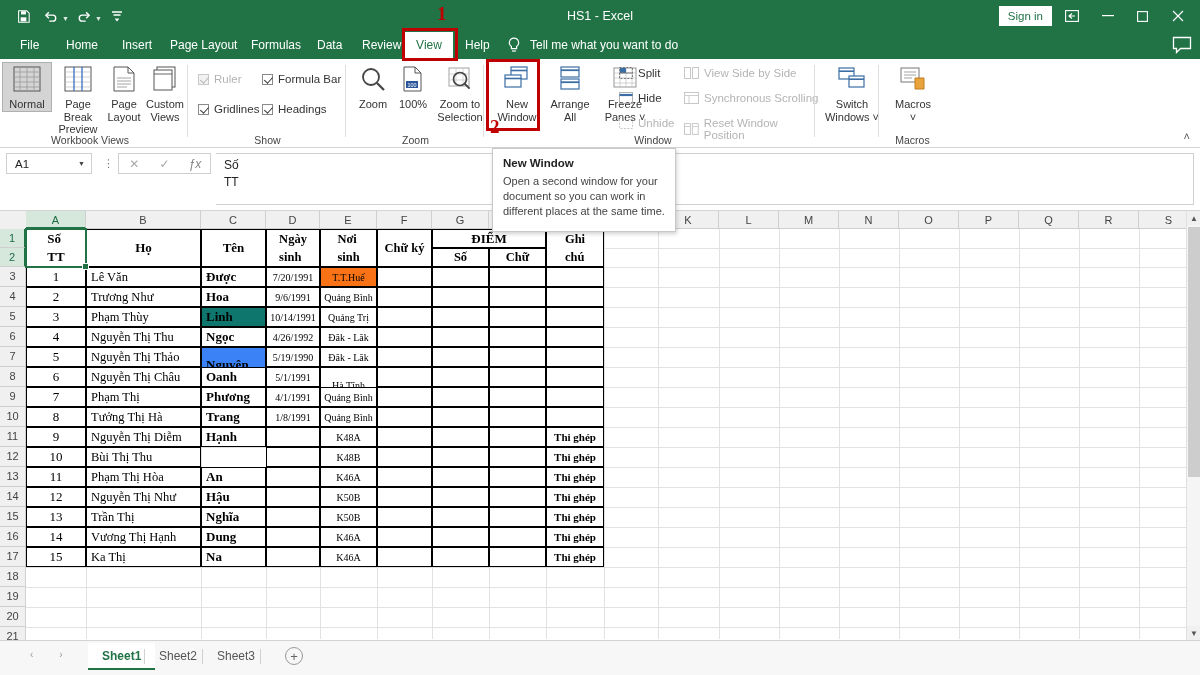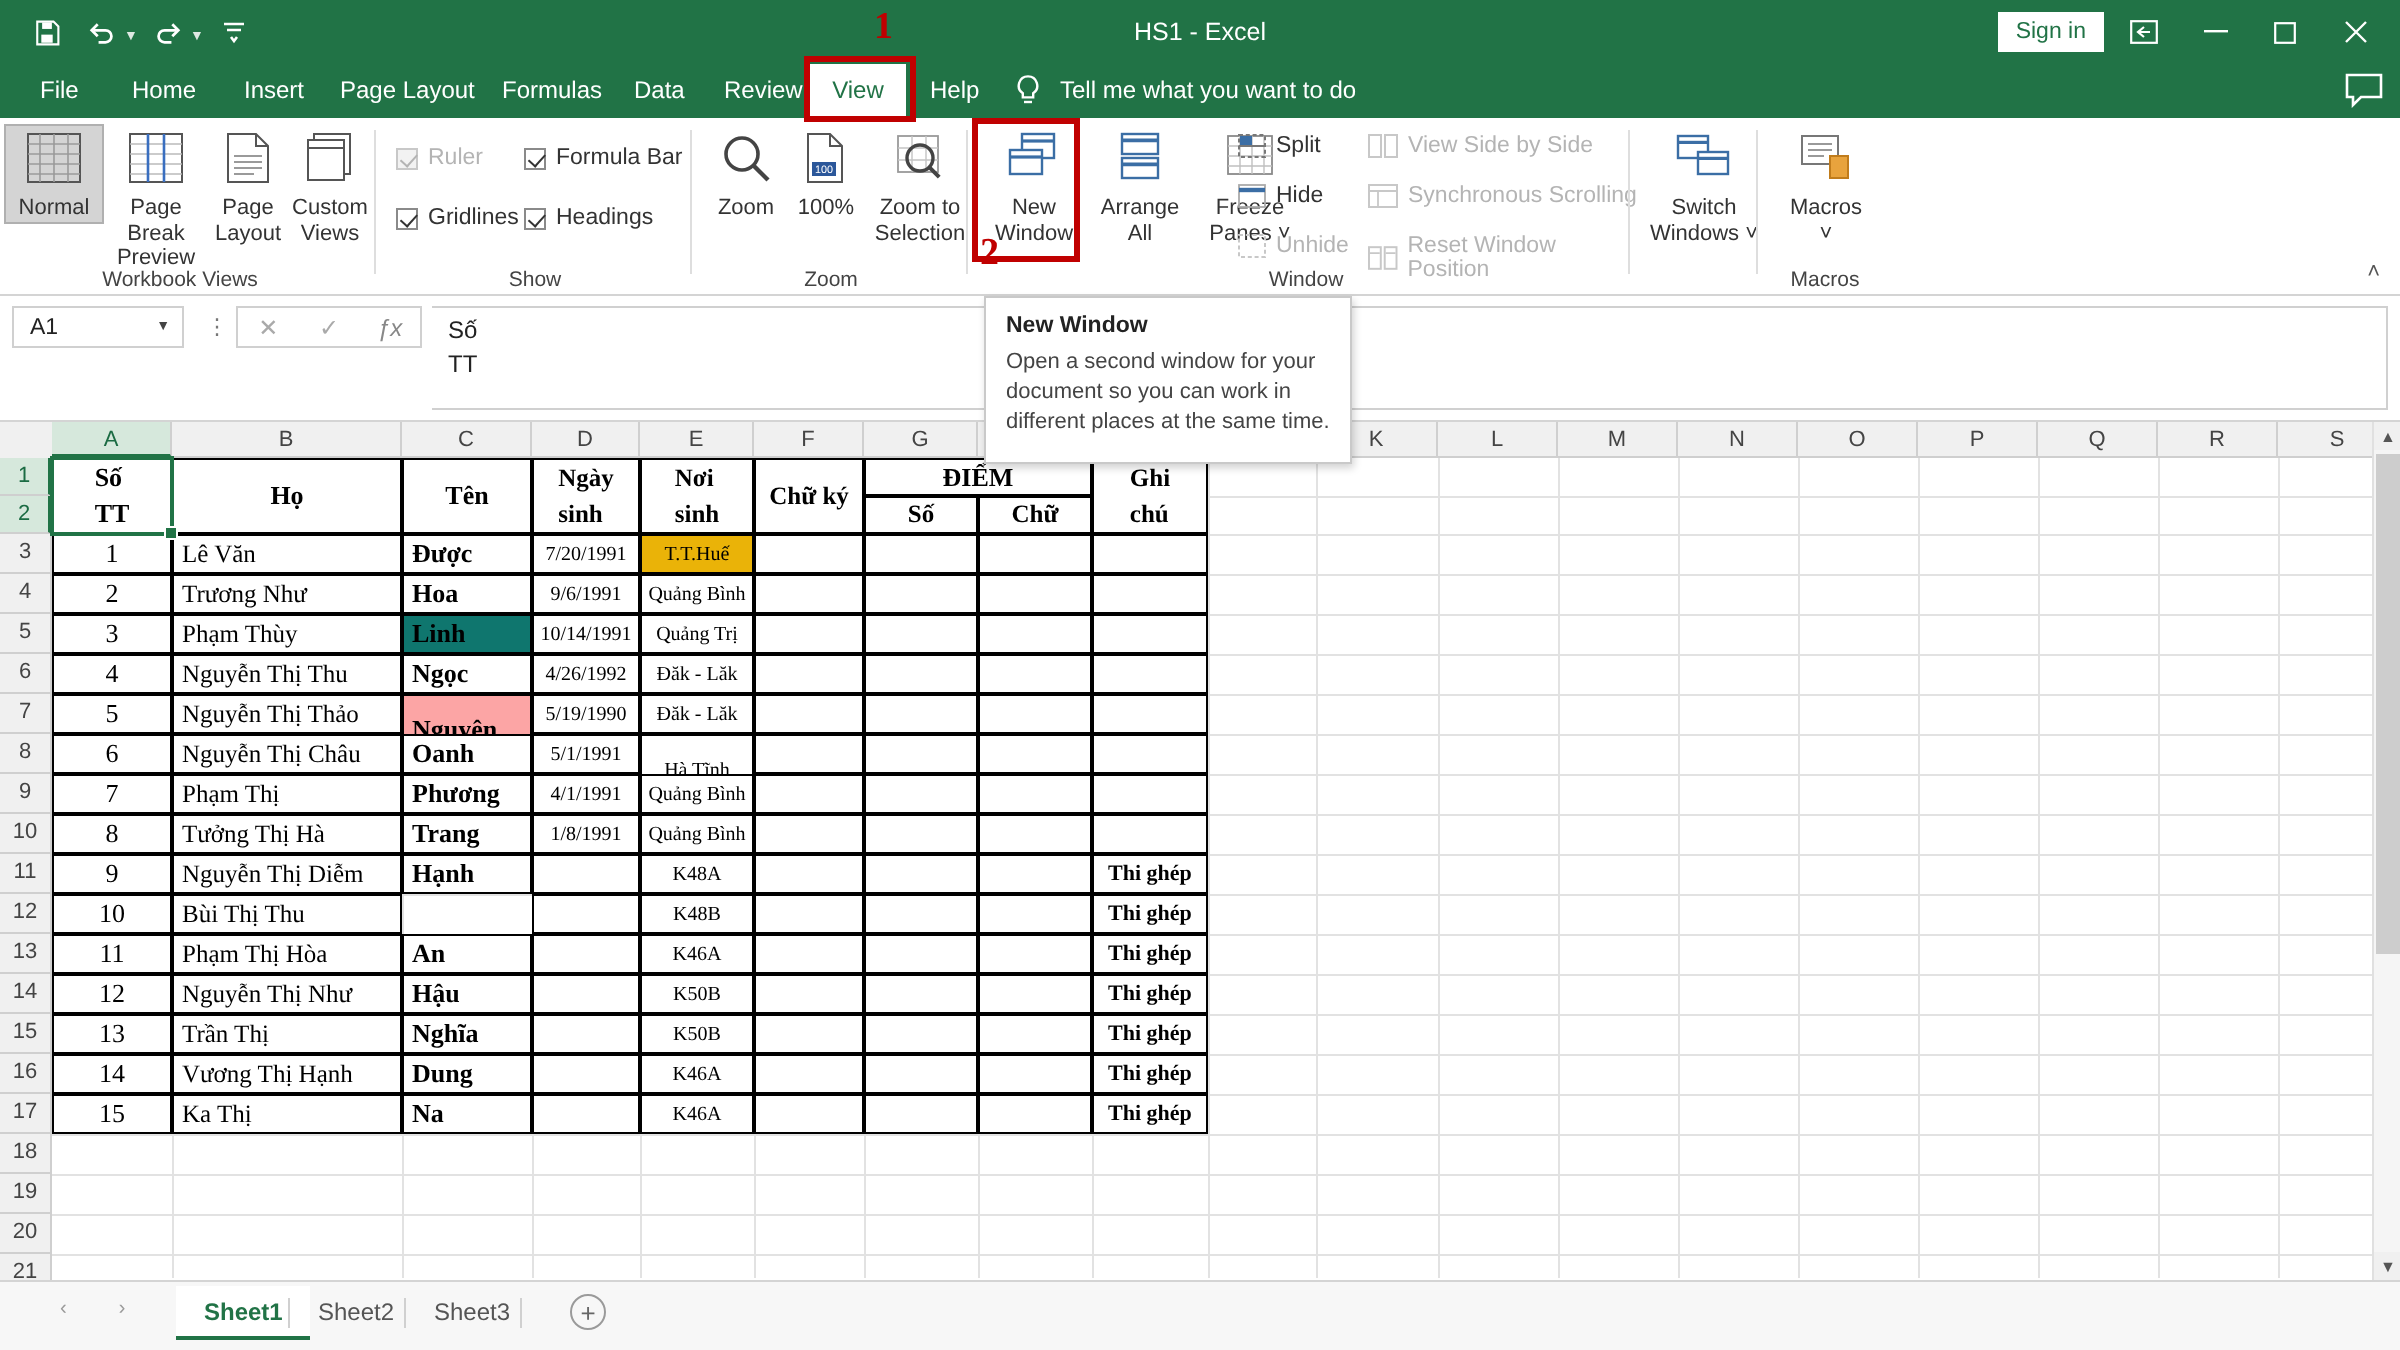--- a/index.html
+++ b/index.html
@@ -605,21 +605,21 @@
         <div class="tcell bd center" style="left: 351px; width: 55px; top: 0px; height: 38px; font-size: 12.5px; font-weight: bold; background: rgb(255, 255, 255);">Chữ ký</div>
         <div class="tcell bd center" style="left: 406px; width: 114px; top: 0px; height: 19px; font-size: 13px; font-weight: bold; background: rgb(255, 255, 255);">ĐIỂM</div>
         <div class="tcell bd center" style="left: 406px; width: 57px; top: 19px; height: 19px; font-size: 12.5px; font-weight: bold; background: rgb(255, 255, 255);">Số</div>
         <div class="tcell bd center" style="left: 463px; width: 57px; top: 19px; height: 19px; font-size: 12.5px; font-weight: bold; background: rgb(255, 255, 255);">Chữ</div>
         <div class="tcell bd center" style="left: 520px; width: 58px; top: 0px; height: 38px; font-size: 12.5px; font-weight: bold; line-height: 18px; white-space: pre-line; display: flex; flex-direction: column; justify-content: center; background: rgb(255, 255, 255);">Ghi
 chú</div>
         <div class="tcell bd center" style="left: 0px; width: 60px; top: 38px; height: 20px; font-size: 13px; background: rgb(255, 255, 255);">1</div>
         <div class="tcell bd left" style="left: 60px; width: 115px; top: 38px; height: 20px; font-size: 12.5px; background: rgb(255, 255, 255);">Lê Văn</div>
         <div class="tcell bd left" style="left: 175px; width: 65px; top: 38px; height: 20px; font-size: 13px; font-weight: bold; background: rgb(255, 255, 255);">Được</div>
         <div class="tcell bd center" style="left: 240px; width: 54px; top: 38px; height: 20px; font-size: 10px; background: rgb(255, 255, 255);">7/20/1991</div>
-        <div class="tcell bd center" style="left: 294px; width: 57px; top: 38px; height: 20px; font-size: 10px; background: #eab308;">T.T.Huế</div>
+        <div class="tcell bd center" style="left: 294px; width: 57px; top: 38px; height: 20px; font-size: 10px; background: #f97316;">T.T.Huế</div>
         <div class="tcell bd center" style="left: 351px; width: 55px; top: 38px; height: 20px; font-size: 11px; background: rgb(255, 255, 255);"></div>
         <div class="tcell bd center" style="left: 406px; width: 57px; top: 38px; height: 20px; font-size: 11px; background: rgb(255, 255, 255);"></div>
         <div class="tcell bd center" style="left: 463px; width: 57px; top: 38px; height: 20px; font-size: 11px; background: rgb(255, 255, 255);"></div>
         <div class="tcell bd center" style="left: 520px; width: 58px; top: 38px; height: 20px; font-size: 11px; font-weight: bold; background: rgb(255, 255, 255);"></div>
         <div class="tcell bd center" style="left: 0px; width: 60px; top: 58px; height: 20px; font-size: 13px; background: rgb(255, 255, 255);">2</div>
         <div class="tcell bd left" style="left: 60px; width: 115px; top: 58px; height: 20px; font-size: 12.5px; background: rgb(255, 255, 255);">Trương Như</div>
         <div class="tcell bd left" style="left: 175px; width: 65px; top: 58px; height: 20px; font-size: 13px; font-weight: bold; background: rgb(255, 255, 255);">Hoa</div>
         <div class="tcell bd center" style="left: 240px; width: 54px; top: 58px; height: 20px; font-size: 10px; background: rgb(255, 255, 255);">9/6/1991</div>
         <div class="tcell bd center" style="left: 294px; width: 57px; top: 58px; height: 20px; font-size: 10px; background: rgb(255, 255, 255);">Quảng Bình</div>
         <div class="tcell bd center" style="left: 351px; width: 55px; top: 58px; height: 20px; font-size: 11px; background: rgb(255, 255, 255);"></div>
@@ -639,21 +639,21 @@
         <div class="tcell bd left" style="left: 60px; width: 115px; top: 98px; height: 20px; font-size: 12.5px; background: rgb(255, 255, 255);">Nguyễn Thị Thu</div>
         <div class="tcell bd left" style="left: 175px; width: 65px; top: 98px; height: 20px; font-size: 13px; font-weight: bold; background: rgb(255, 255, 255);">Ngọc</div>
         <div class="tcell bd center" style="left: 240px; width: 54px; top: 98px; height: 20px; font-size: 10px; background: rgb(255, 255, 255);">4/26/1992</div>
         <div class="tcell bd center" style="left: 294px; width: 57px; top: 98px; height: 20px; font-size: 10px; background: rgb(255, 255, 255);">Đăk - Lăk</div>
         <div class="tcell bd center" style="left: 351px; width: 55px; top: 98px; height: 20px; font-size: 11px; background: rgb(255, 255, 255);"></div>
         <div class="tcell bd center" style="left: 406px; width: 57px; top: 98px; height: 20px; font-size: 11px; background: rgb(255, 255, 255);"></div>
         <div class="tcell bd center" style="left: 463px; width: 57px; top: 98px; height: 20px; font-size: 11px; background: rgb(255, 255, 255);"></div>
         <div class="tcell bd center" style="left: 520px; width: 58px; top: 98px; height: 20px; font-size: 11px; font-weight: bold; background: rgb(255, 255, 255);"></div>
         <div class="tcell bd center" style="left: 0px; width: 60px; top: 118px; height: 20px; font-size: 13px; background: rgb(255, 255, 255);">5</div>
         <div class="tcell bd left" style="left: 60px; width: 115px; top: 118px; height: 20px; font-size: 12.5px; background: rgb(255, 255, 255);">Nguyễn Thị Thảo</div>
-        <div class="tcell bd left" style="left: 175px; width: 65px; top: 118px; height: 36px; font-size: 13px; font-weight: bold; background: #fca5a5; text-decoration: underline;">Nguyên</div>
+        <div class="tcell bd left" style="left: 175px; width: 65px; top: 118px; height: 36px; font-size: 13px; font-weight: bold; background: #3b82f6; text-decoration: underline;">Nguyên</div>
         <div class="tcell bd center" style="left: 240px; width: 54px; top: 118px; height: 20px; font-size: 10px; background: rgb(255, 255, 255);">5/19/1990</div>
         <div class="tcell bd center" style="left: 294px; width: 57px; top: 118px; height: 20px; font-size: 10px; background: rgb(255, 255, 255);">Đăk - Lăk</div>
         <div class="tcell bd center" style="left: 351px; width: 55px; top: 118px; height: 20px; font-size: 11px; background: rgb(255, 255, 255);"></div>
         <div class="tcell bd center" style="left: 406px; width: 57px; top: 118px; height: 20px; font-size: 11px; background: rgb(255, 255, 255);"></div>
         <div class="tcell bd center" style="left: 463px; width: 57px; top: 118px; height: 20px; font-size: 11px; background: rgb(255, 255, 255);"></div>
         <div class="tcell bd center" style="left: 520px; width: 58px; top: 118px; height: 20px; font-size: 11px; font-weight: bold; background: rgb(255, 255, 255);"></div>
         <div class="tcell bd center" style="left: 0px; width: 60px; top: 138px; height: 20px; font-size: 13px; background: rgb(255, 255, 255);">6</div>
         <div class="tcell bd left" style="left: 60px; width: 115px; top: 138px; height: 20px; font-size: 12.5px; background: rgb(255, 255, 255);">Nguyễn Thị Châu</div>
         <div class="tcell bd left" style="left: 175px; width: 65px; top: 138px; height: 20px; font-size: 13px; font-weight: bold; background: rgb(255, 255, 255);">Oanh</div>
         <div class="tcell bd center" style="left: 240px; width: 54px; top: 138px; height: 20px; font-size: 10px; background: rgb(255, 255, 255);">5/1/1991</div>

